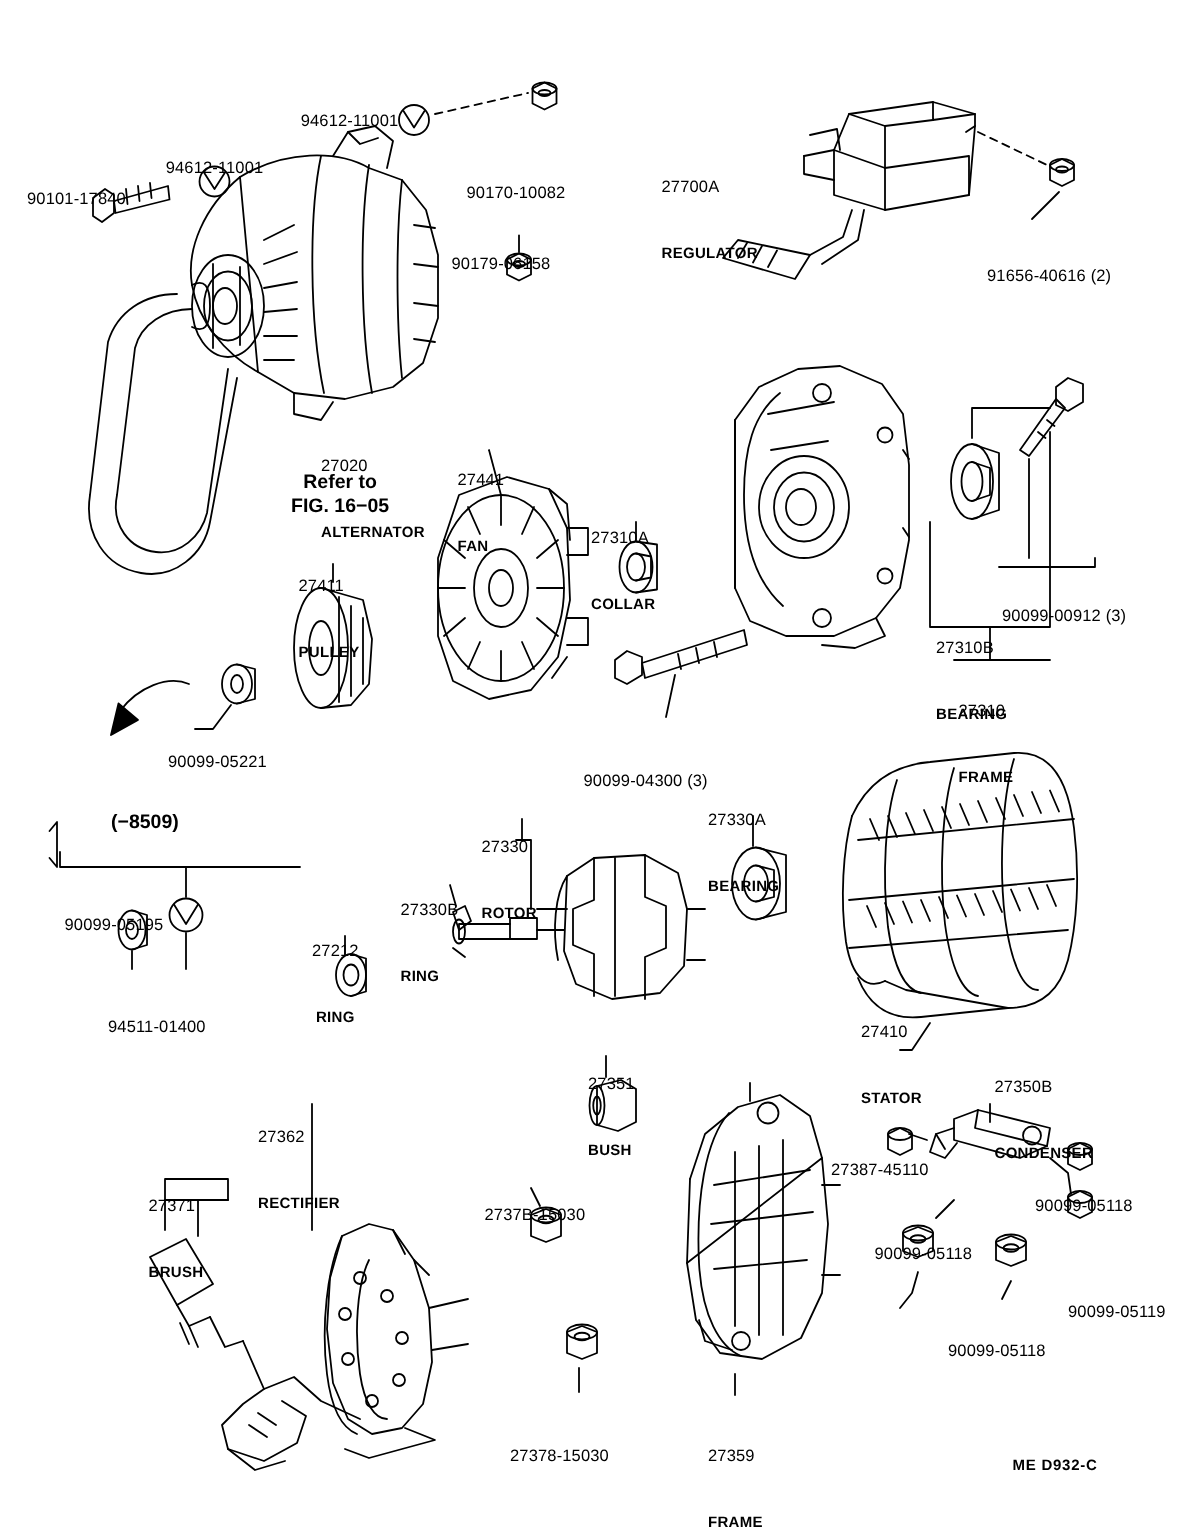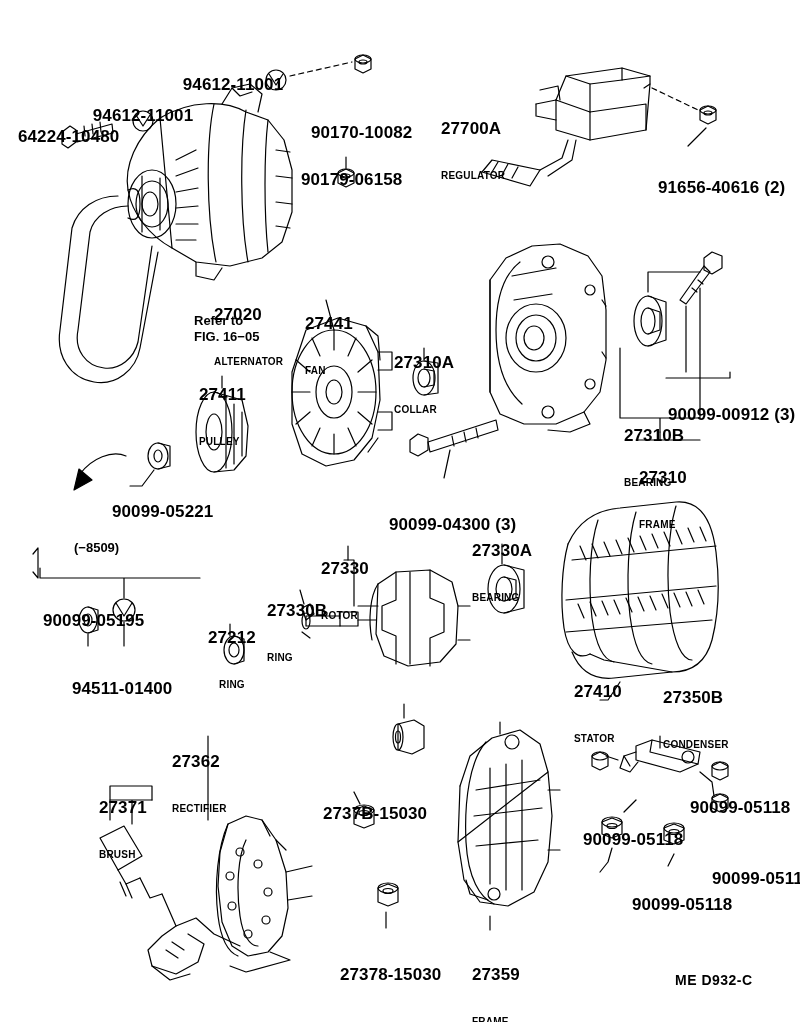--- a/index.html
+++ b/index.html
@@ -23,43 +23,43 @@
   }
   .lbl {
     position: absolute;
     font-family: "Liberation Sans", sans-serif;
     color: #000000;
     white-space: pre;
     line-height: 1.05;
   }
   .lbl .l1 {
     display: block;
-    font-size: 17px;
-    font-weight: 700;
+    font-size: 11px;
+    font-weight: 400;
     letter-spacing: 0.1px;
   }
   .lbl .l2 {
     display: block;
     font-size: 10px;
     font-weight: 700;
     letter-spacing: 0.2px;
   }
   .lbl.center { text-align: center; }
   .lbl.left { text-align: left; }
   .note {
     position: absolute;
     font-size: 13px;
     font-weight: 700;
     color: #000;
     white-space: pre;
     line-height: 1.2;
   }
   .sheet-code {
     position: absolute;
-    font-size: 14px;
+    font-size: 10px;
     font-weight: 700;
     letter-spacing: 0.5px;
     color: #000;
   }
 </style>
 </head>
 <body>
 
 <div id="page">
 
@@ -393,21 +393,21 @@
 
   <div class="lbl center" style="left:168px; top:42px; width:130px;">
     <span class="l1">94612-11001</span>
   </div>
 
   <div class="lbl center" style="left:78px; top:73px; width:130px;">
     <span class="l1">94612-11001</span>
   </div>
 
   <div class="lbl left" style="left:18px; top:94px;">
-    <span class="l1">64224-10480</span>
+    <span class="l1">90101-17840</span>
   </div>
 
   <div class="lbl left" style="left:311px; top:90px;">
     <span class="l1">90170-10082</span>
   </div>
 
   <div class="lbl left" style="left:301px; top:137px;">
     <span class="l1">90179-06158</span>
   </div>
 
@@ -488,26 +488,33 @@
 
   <div class="lbl left" style="left:72px; top:646px;text-align:center;">
     <span class="l1">94511-01400</span>
   </div>
 
   <div class="lbl left" style="left:574px; top:649px;">
     <span class="l1">27410</span>
     <span class="l2">STATOR</span>
   </div>
 
-  <div class="lbl left" style="left:663px; top:655px;">
+  <div class="lbl left" style="left:663px; top:686px;">
     <span class="l1">27350B</span>
     <span class="l2">CONDENSER</span>
   </div>
 
-
+  <div class="lbl left" style="left:392px; top:684px;">
+    <span class="l1">27351</span>
+    <span class="l2">BUSH</span>
+  </div>
+
+  <div class="lbl left" style="left:554px; top:741px;">
+    <span class="l1">27387-45110</span>
+  </div>
 
   <div class="lbl left" style="left:172px; top:719px;">
     <span class="l1">27362</span>
     <span class="l2">RECTIFIER</span>
   </div>
 
   <div class="lbl left" style="left:690px; top:765px;">
     <span class="l1">90099-05118</span>
   </div>
 
@@ -536,20 +543,20 @@
 
   <div class="lbl left" style="left:340px; top:932px;">
     <span class="l1">27378-15030</span>
   </div>
 
   <div class="lbl left" style="left:472px; top:932px;">
     <span class="l1">27359</span>
     <span class="l2">FRAME</span>
   </div>
 
-  <div class="note" style="left:194px; top:313px;">Refer to
+  <div class="note" style="left:194px; top:313px;text-align:center;">Refer to
 FIG. 16−05</div>
 
   <div class="note" style="left:74px; top:540px;">(−8509)</div>
 
   <div class="sheet-code" style="left:675px; top:972px;">ME D932-C</div>
 
 </div>
 
 </body></html>

